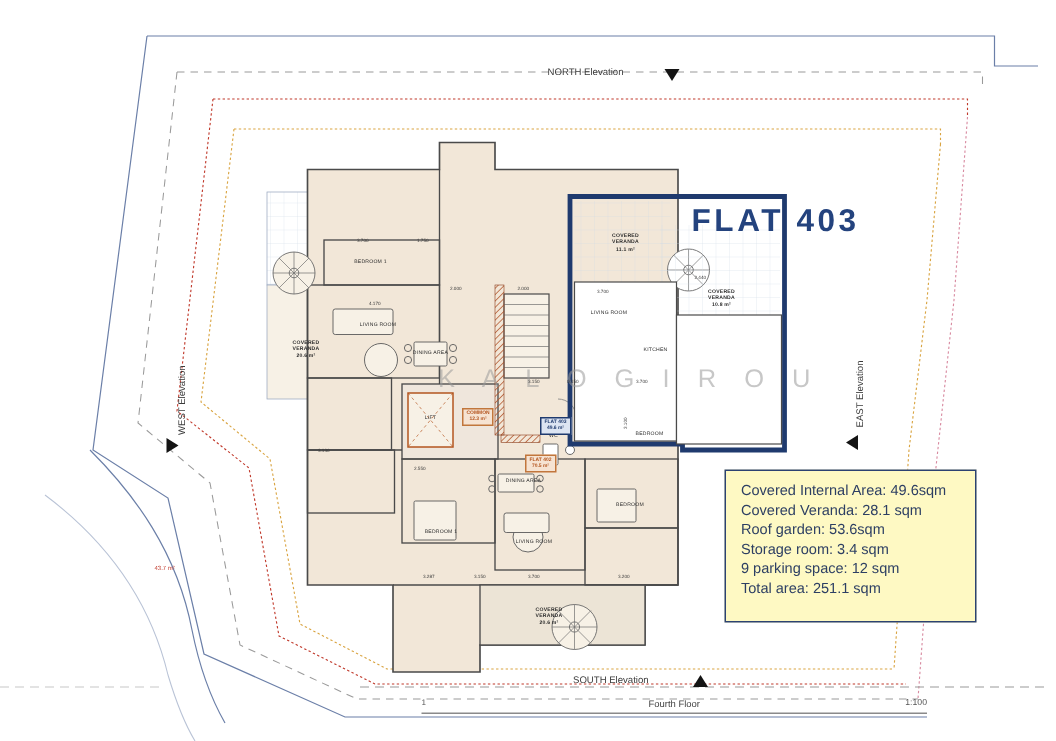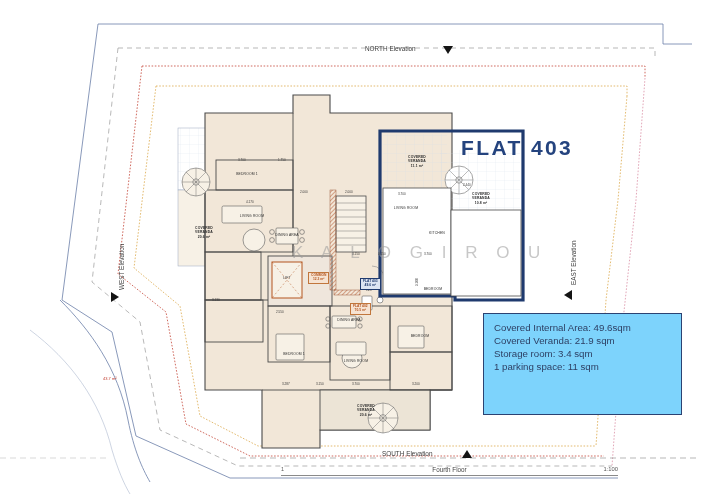--- a/index.html
+++ b/index.html
@@ -38,22 +38,22 @@
             border-right:8px solid #141414;}
   .tri-rightd{border-top:5.5px solid transparent;border-bottom:5.5px solid transparent;
               border-left:8px solid #141414;}
   .rot{transform-origin:0 0;transform:rotate(-90deg);}
 
   
   #flat-title{position:absolute;left:461px;top:136px;font-size:21px;
               font-weight:bold;letter-spacing:2.4px;color:#24437e;}
 
   
-  #legend{position:absolute;left:483px;top:313px;width:199px;height:102px;
-          background:#7dd3fc;border:1.6px solid #2c4272;box-sizing:border-box;
+  #legend{position:absolute;left:483px;top:313px;width:168px;height:102px;
+          background:#fef9c3;border:1.6px solid #2c4272;box-sizing:border-box;
           padding:7px 16px 0 10px;}
   #legend .row{font-size:9.7px;color:#2d3f63;line-height:13.1px;white-space:nowrap;}
 
   
   #wm{position:absolute;left:292px;top:243px;font-size:17px;letter-spacing:7px;
       color:#9b9b9b;opacity:.55;font-weight:normal;}
 
   
   #scalebar{position:absolute;left:281px;top:466px;width:337px;height:12px;}
   #scalebar .sline{position:absolute;left:0;top:9px;width:337px;height:0;
@@ -336,23 +336,25 @@
   <div class="dim" style="left:282px;top:382px;">3.287</div>
   <div class="dim" style="left:316px;top:382px;">3.150</div>
   <div class="dim" style="left:352px;top:382px;">3.700</div>
   <div class="dim" style="left:412px;top:382px;">3.200</div>
   <div class="dim" style="left:276px;top:310px;">2.550</div>
 
   <div class="red-area" style="left:103px;top:376px;">43.7 m²</div>
 
   <div id="legend">
     <div class="row">Covered Internal Area: 49.6sqm</div>
-    <div class="row">Covered Veranda: 21.9 sqm</div>
+    <div class="row">Covered Veranda: 28.1 sqm</div>
+    <div class="row">Roof garden: 53.6sqm</div>
     <div class="row">Storage room: 3.4 sqm</div>
-    <div class="row">1 parking space: 11 sqm</div>
+    <div class="row">9 parking space: 12 sqm</div>
+    <div class="row">Total area: 251.1 sqm</div>
   </div>
 
   <div id="scalebar">
     <div class="sline"></div>
     <div class="s-l">1</div>
     <div class="s-c">Fourth Floor</div>
     <div class="s-r">1:100</div>
   </div>
 
 </div>

